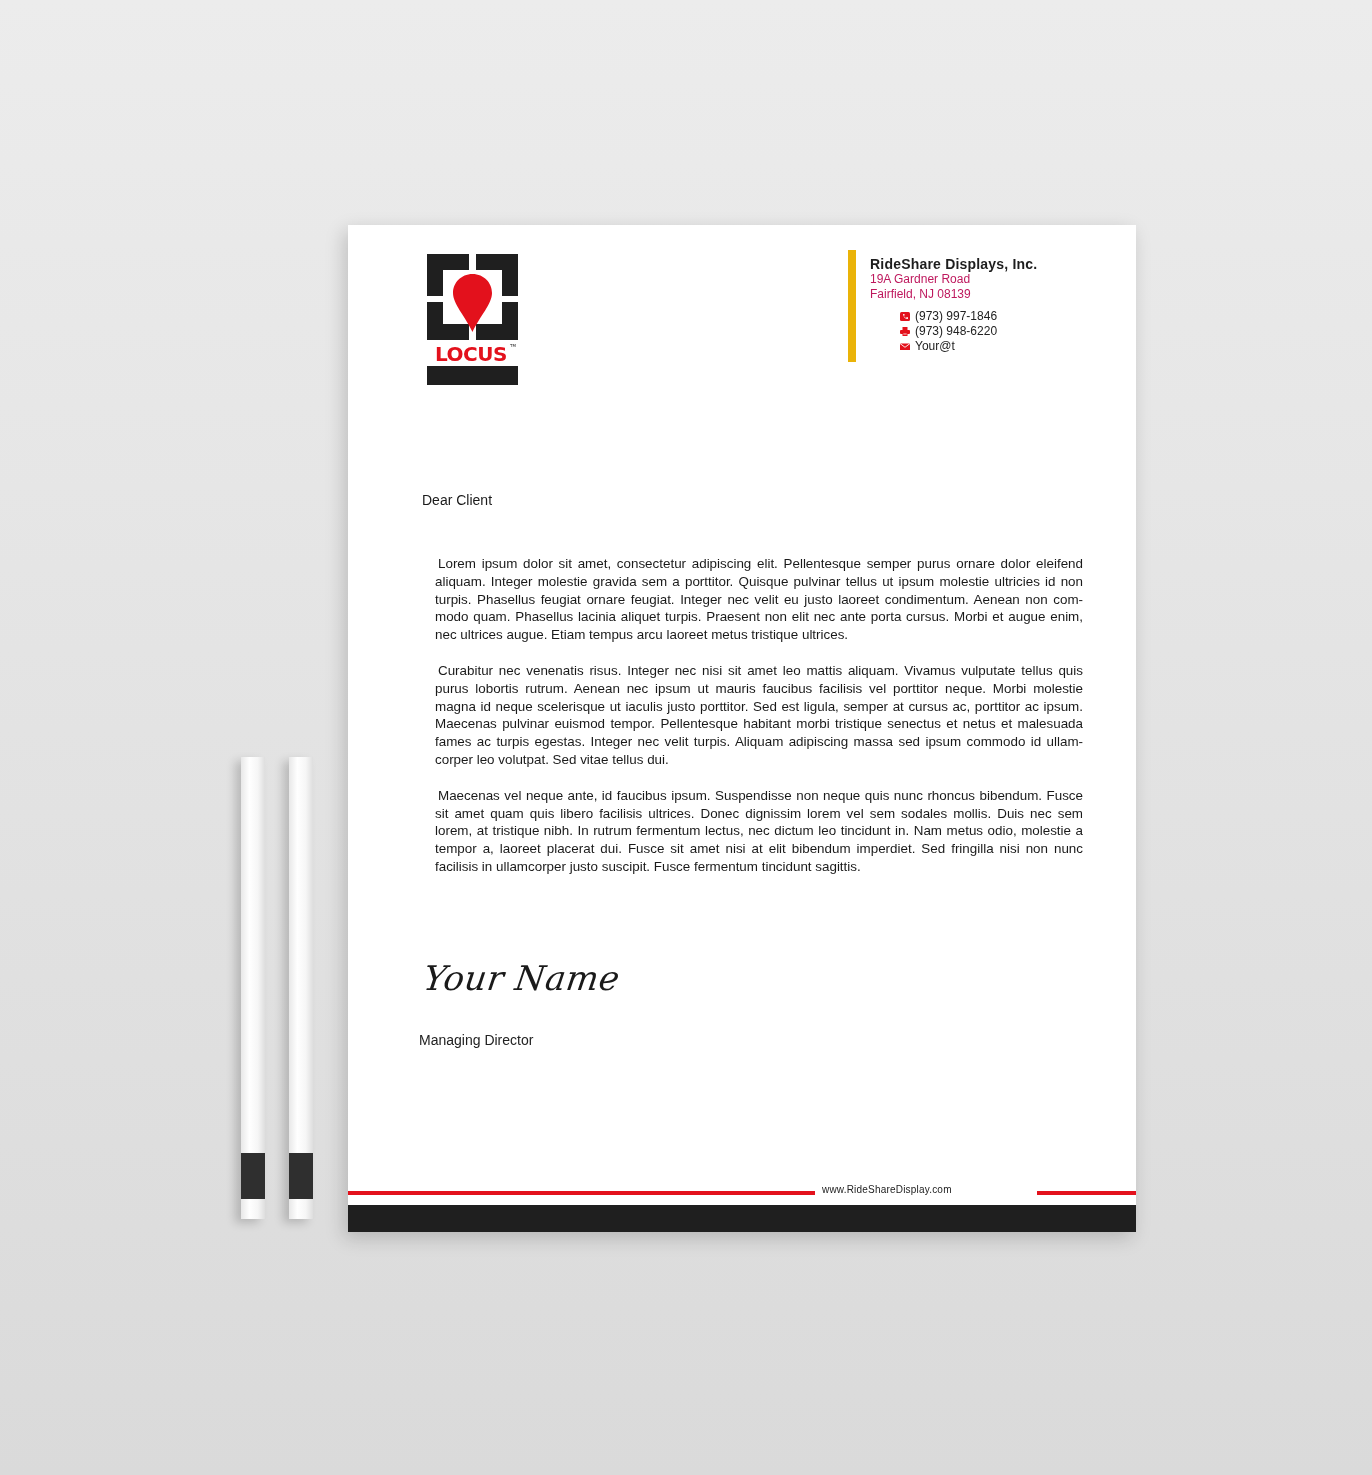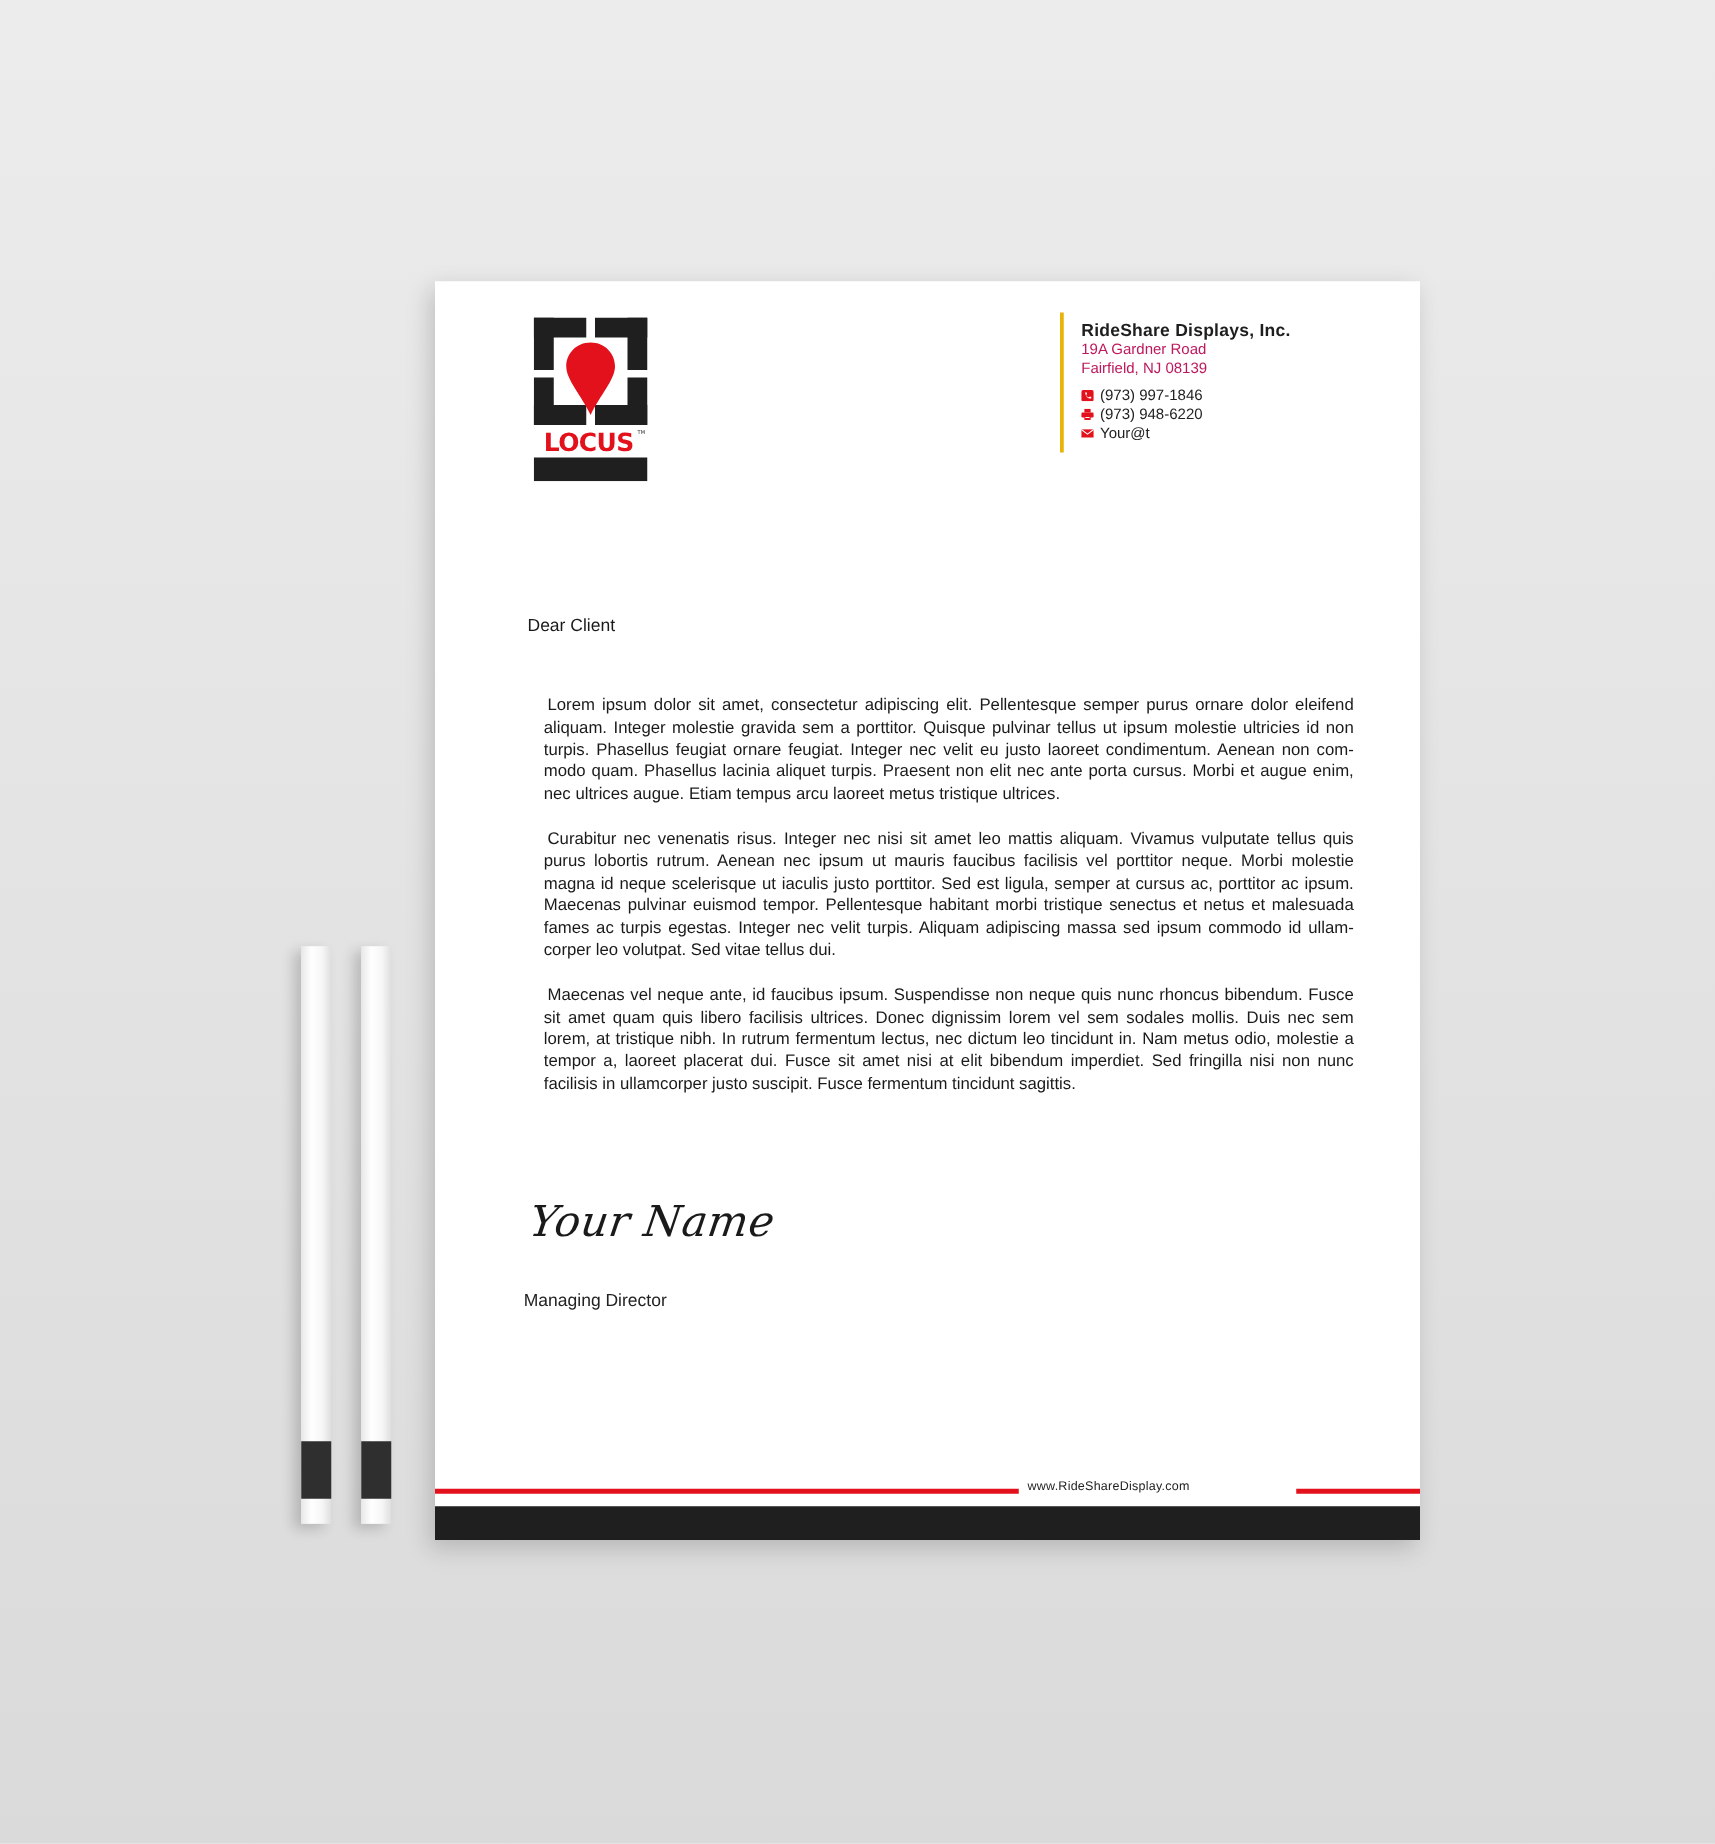--- a/index.html
+++ b/index.html
@@ -18,26 +18,26 @@
     background: #2f2f2f;
   }
   .page {
     position: absolute; left: 348px; top: 225px; width: 788px; height: 1007px;
     background: #ffffff;
     box-shadow: -4px 6px 18px rgba(0,0,0,0.18);
   }
   .logo { position: absolute; left: 79px; top: 29px; width: 91px; height: 131px; }
   .contact {
     position: absolute; left: 500px; top: 25px; height: 112px;
-    border-left: 3px solid #eab308; padding-left: 14px;
+    border-left: 8px solid #eab308; padding-left: 14px;
   }
   .company { font-weight: bold; font-size: 14px; color: #1e1e1e; margin-top: 6px; letter-spacing: 0.2px; }
   .addr { font-size: 12px; color: #be185d; line-height: 15px; }
   .contact-rows { margin-top: 7px; }
-  .crow { font-size: 12px; color: #222; line-height: 15px; display: flex; align-items: center; }
+  .crow { font-size: 12px; color: #222; line-height: 15px; display: flex; align-items: center; margin-left: 30px; }
   .crow .ic { width: 10px; height: 9px; margin-right: 5px; display: inline-block; }
   .salutation { position: absolute; left: 74px; top: 267px; font-size: 14px; color: #1a1a1a; }
   .body-text { position: absolute; left: 71px; top: 330px; width: 664px; font-size: 13.4px; line-height: 17.8px; color: #1a1a1a; text-align: justify; }
   .body-text p { margin: 0 0 18px 16px; text-indent: 3px; }
   .signature { position: absolute; left: 76px; top: 733px; font-family: "DejaVu Serif", serif; font-style: italic; font-size: 34px; color: #1a1a1a; letter-spacing: 0.5px; transform: skewX(-8deg); }
   .sig-title { position: absolute; left: 71px; top: 807px; font-size: 14px; color: #222; }
   .footer-red-left { position: absolute; left: 0; top: 966px; width: 467px; height: 4px; background: #e3111c; }
   .footer-red-right { position: absolute; left: 689px; top: 966px; width: 99px; height: 4px; background: #e3111c; }
   .footer-url { position: absolute; left: 474px; top: 959px; font-size: 10px; color: #222; letter-spacing: 0.2px; }
   .footer-band { position: absolute; left: 0; top: 980px; width: 788px; height: 27px; background: #1f1f1f; }

